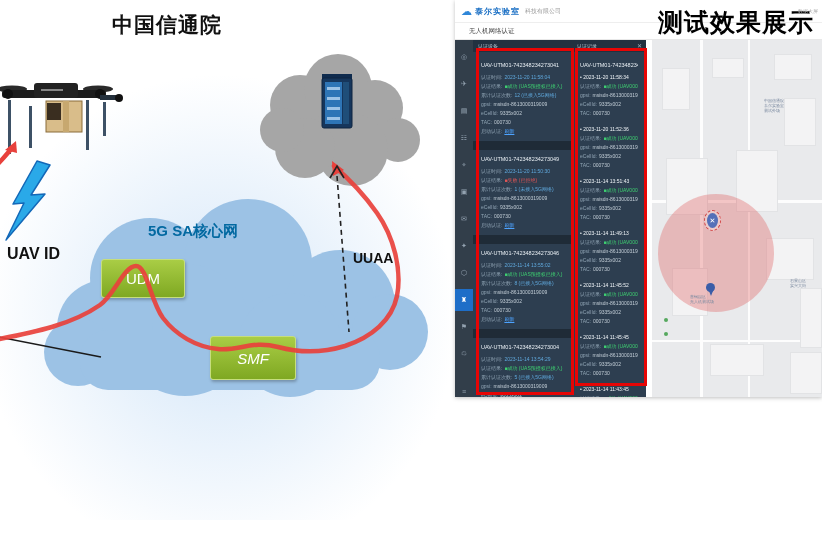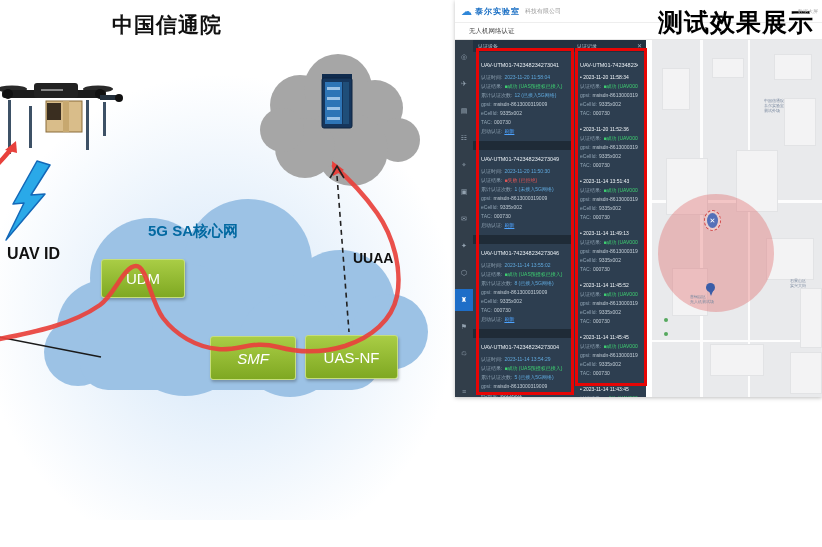--- a/index.html
+++ b/index.html
@@ -147,21 +147,20 @@
 
     <line x1="-6" y1="336" x2="101" y2="357" stroke="#1a1a1a" stroke-width="1.5"></line>
   </svg>
 
   <div id="diagram-title">中国信通院</div>
   <div id="uav-id">UAV ID</div>
   <div id="core-label">5G SA核心网</div>
   <div id="uuaa">UUAA</div>
   <div id="box-udm" class="nfbox">UDM</div>
   <div id="box-smf" class="nfbox">SMF</div>
-  <div id="box-uasnf" class="nfbox">UAS-NF</div>
 
   <svg id="fg-svg" width="460" height="547" viewBox="0 0 460 547" style="z-index:5;pointer-events:none;">
     <path d="M -6 340 C 30 333 70 326 100 305 C 115 294 124 266 136 266 C 147 266 150 300 163 318 C 176 335 196 347 218 349 C 240 351 252 340 278 347 C 300 353 322 353 345 346 C 372 337 392 320 397 296 C 402 270 394 237 377 213 C 363 193 348 178 334 166" fill="none" stroke="#e8413c" stroke-width="4.5" stroke-linecap="round" opacity=".92"></path>
     <polygon points="332,161 344,170 333,176" fill="#e8413c"></polygon>
     <path d="M -6 168 C 2 160 6 155 12 148" fill="none" stroke="#e8413c" stroke-width="4.5" stroke-linecap="round"></path>
     <polygon points="16,141 5,150 17,153" fill="#e8413c"></polygon>
     <path d="M 337 176 L 349 332" fill="none" stroke="#222" stroke-width="1.6" stroke-dasharray="5 4"></path>
     <polyline points="330,178 337,166 344,178" fill="none" stroke="#222" stroke-width="1.6"></polyline>
   </svg>
 

